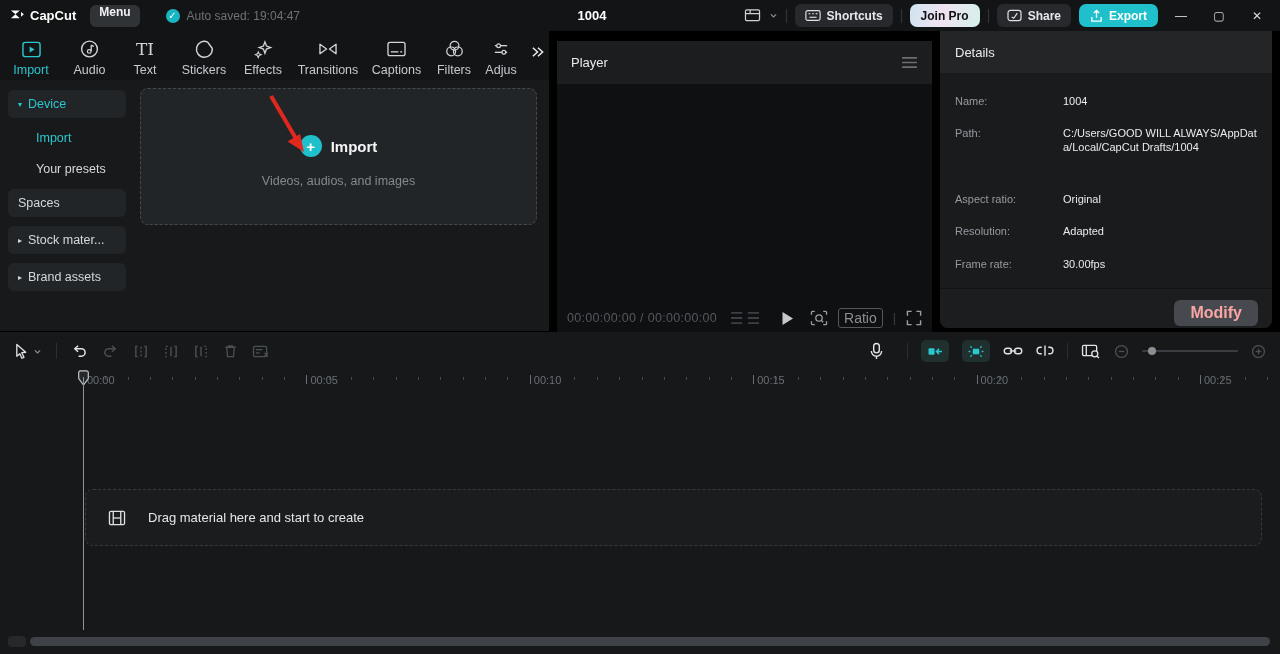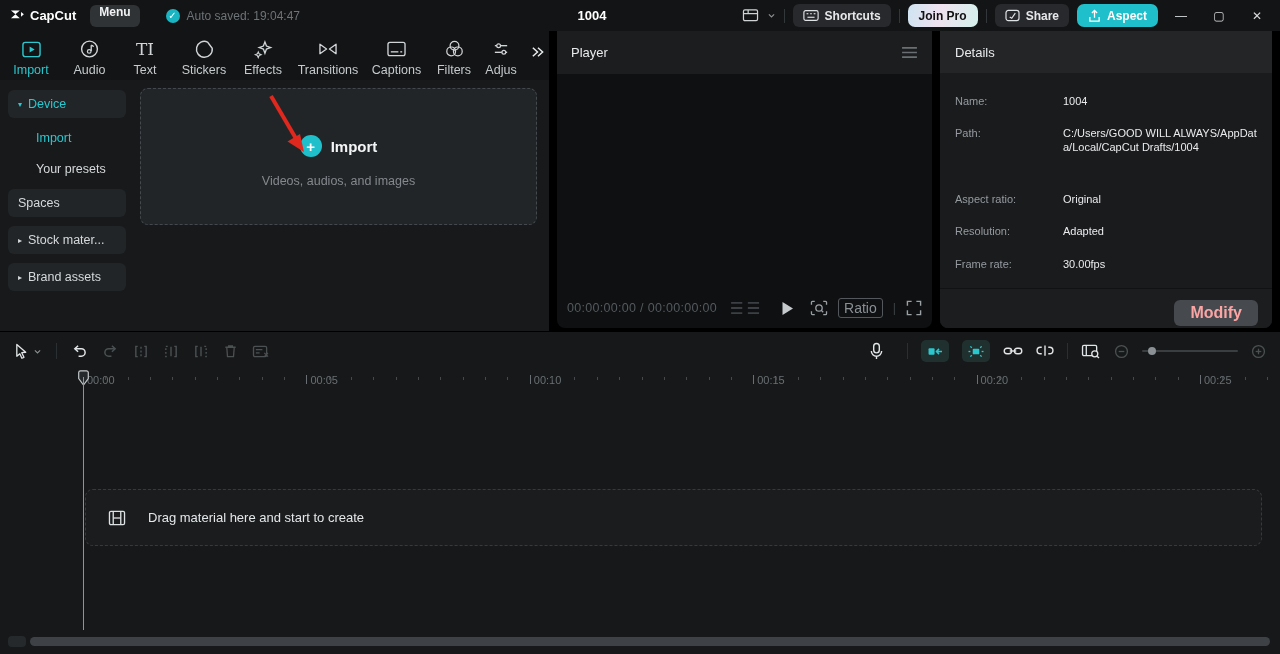--- a/index.html
+++ b/index.html
@@ -56,21 +56,21 @@
     background:#222527; border:1.5px dashed #45494d; border-radius:8px; }
   .import-center { position:absolute; left:0; top:46px; width:100%; display:flex;
     align-items:center; justify-content:center; gap:9px; }
   .plus-circle { width:22px; height:22px; border-radius:50%; background:#1fc0cb; color:#fff;
     display:flex; align-items:center; justify-content:center; font-size:15px; font-weight:bold; }
   .import-title { color:#f2f4f5; font-weight:bold; font-size:15px; }
   .import-sub { position:absolute; left:0; top:85px; width:100%; text-align:center;
     color:#84898e; font-size:12.5px; }
 
   
-  #player-panel { left:557px; top:31px; width:375px; height:297px; background:#0e1012; }
+  #player-panel { left:557px; top:41px; width:375px; height:297px; background:#0e1012; }
   #player-header { height:43px; background:#1b1d1f; display:flex; align-items:center;
     justify-content:space-between; padding:0 14px; }
   #player-header .title { color:#e8eaec; font-size:13px; }
   #player-controls { position:absolute; left:0; bottom:0; width:100%; height:40px;
     display:flex; align-items:center; padding:0 10px; color:#54595d; font-size:12.5px; }
   .tc { letter-spacing:.3px; }
   .ratio-box { border:1px solid #54585c; border-radius:3px; padding:1px 5px; font-size:14px; color:#8a8f93; }
   .pc-right { margin-left:auto; display:flex; align-items:center; gap:10px; color:#9ba0a4; }
 
   
@@ -175,21 +175,21 @@
           <rect x="1" y="1.5" width="14" height="11" rx="2.5" fill="none" stroke="#dfe2e5" stroke-width="1.3"></rect>
           <polyline points="5,8.5 7.2,10 11,4.5" fill="none" stroke="#dfe2e5" stroke-width="1.3"></polyline>
         </svg>
       <span>Share</span>
     </div>
     <div class="export-btn">
       <svg width="13" height="14" viewBox="0 0 14 15">
           <path d="M7 9.5 V1.8 M4.2 4.3 L7 1.5 L9.8 4.3" fill="none" stroke="#fff" stroke-width="1.4"></path>
           <path d="M2 8.5 v4.5 h10 V8.5" fill="none" stroke="#fff" stroke-width="1.4"></path>
         </svg>
-      <span>Aspect</span>
+      <span>Export</span>
     </div>
     <div class="win-ctl">—</div>
     <div class="win-ctl">▢</div>
     <div class="win-ctl">✕</div>
   </div>
 </div>
 
 <div id="media-panel" class="panel">
   <div id="tabbar">
     <div class="tab active" style="width:62px">

